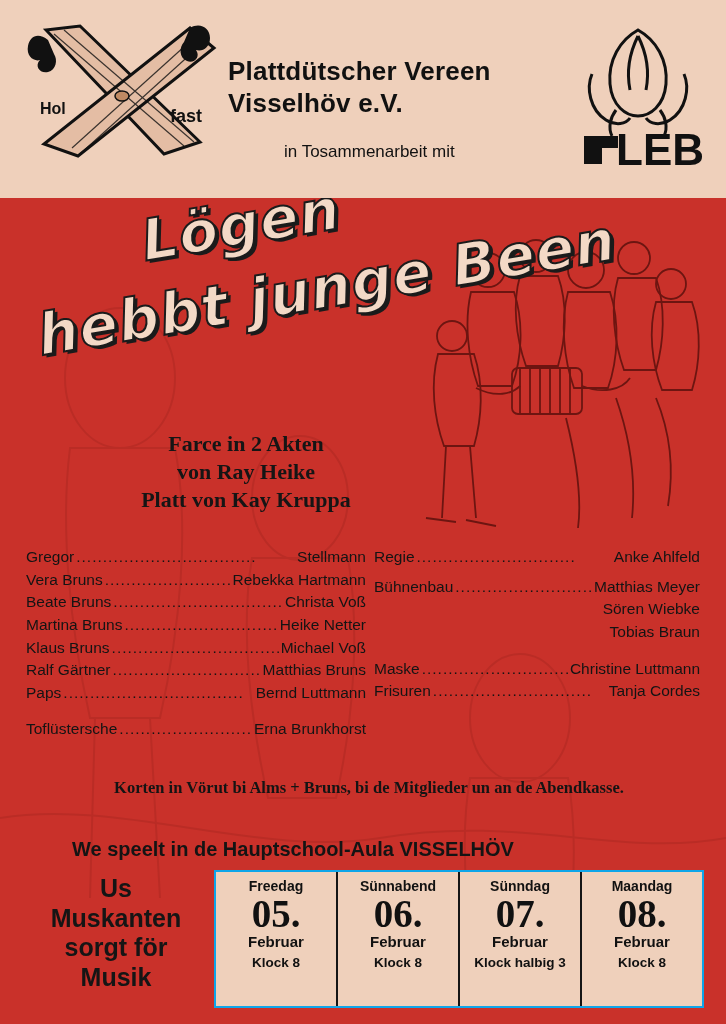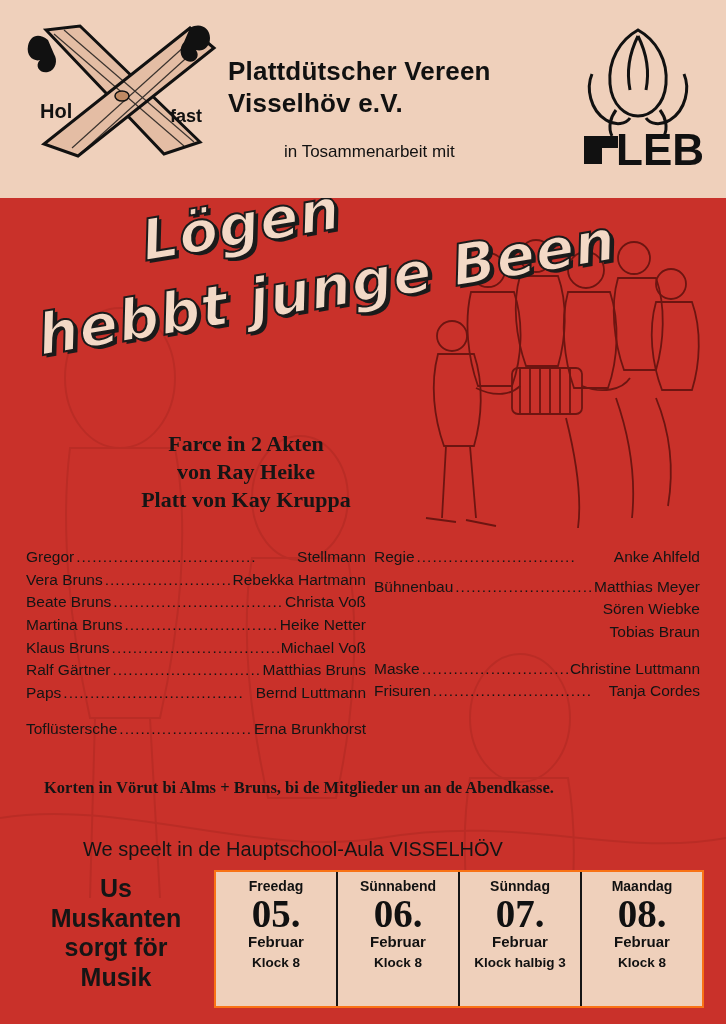--- a/index.html
+++ b/index.html
@@ -100,36 +100,36 @@
   }
   .cast-row .who{flex:0 0 auto;}
   .cast-row.plain{display:block;}
   .cast-gap{height:14px;}
   .cast-gap-sm{height:7px;}
   .right-only{display:block;text-align:right;}
   
   .tickets{
     position:absolute;left:44px;top:578px;width:650px;
     font-family:"Liberation Serif", serif;
-    font-weight:bold;font-size:16.5px;color:#141414;line-height:1.45;
+    font-weight:bold;font-size:16.5px;color:#141414;line-height:1.45;text-align:center;
   }
   .venue{
     position:absolute;left:0;top:640px;width:586px;text-align:center;
-    font-weight:normal;font-size:20px;color:#141414;
+    font-weight:bold;font-size:20px;color:#141414;
   }
   
   .music{
     position:absolute;left:26px;top:676px;width:180px;text-align:center;
     font-weight:bold;font-size:25px;color:#151515;line-height:1.18;
   }
   
   .dates{
     position:absolute;left:214px;top:672px;width:490px;height:138px;
     background:#efd0bb;
-    border:2px solid #f97316;
+    border:2px solid #0ea5e9;
     display:flex;
     box-sizing:border-box;
   }
   .date-cell{
     flex:1 1 0;
     border-right:2px solid #151515;
     box-sizing:border-box;
     display:flex;flex-direction:column;align-items:center;justify-content:flex-start;
     padding-top:6px;
     color:#111;
@@ -159,21 +159,21 @@
             <path d="M46,16 L176,128"></path>
           <path d="M178,22 L54,134"></path>
             <path d="M186,28 L62,140"></path>
         </g>
         <g fill="#111">
           <path d="M30,26 c-10,-8 -18,-4 -20,6 c-2,10 6,16 12,14 c-6,6 0,14 8,12 c8,-2 10,-12 6,-18 z"></path>
           <path d="M172,14 c10,-6 20,0 20,10 c0,10 -8,14 -14,12 c5,7 -2,14 -9,11 c-8,-3 -8,-14 -3,-19 z"></path>
         </g>
         <ellipse cx="104" cy="82" rx="7" ry="5" fill="#c08a63" stroke="#111" stroke-width="1.5"></ellipse>
       </svg>
-      <div style="position:absolute;left:22px;top:86px;font-size:20px;font-weight:bold;color:#111;">Hol</div>
+      <div style="position:absolute;left:22px;top:86px;font-size:16px;font-weight:bold;color:#111;">Hol</div>
       <div style="position:absolute;left:152px;top:92px;font-size:18px;font-weight:bold;color:#111;">fast</div>
     </div>
 
     <div class="club-title">
       <div>Plattdütscher Vereen</div>
       <div>Visselhöv e.V.</div>
     </div>
 
     <div class="coop">in Tosammenarbeit mit</div>
 

